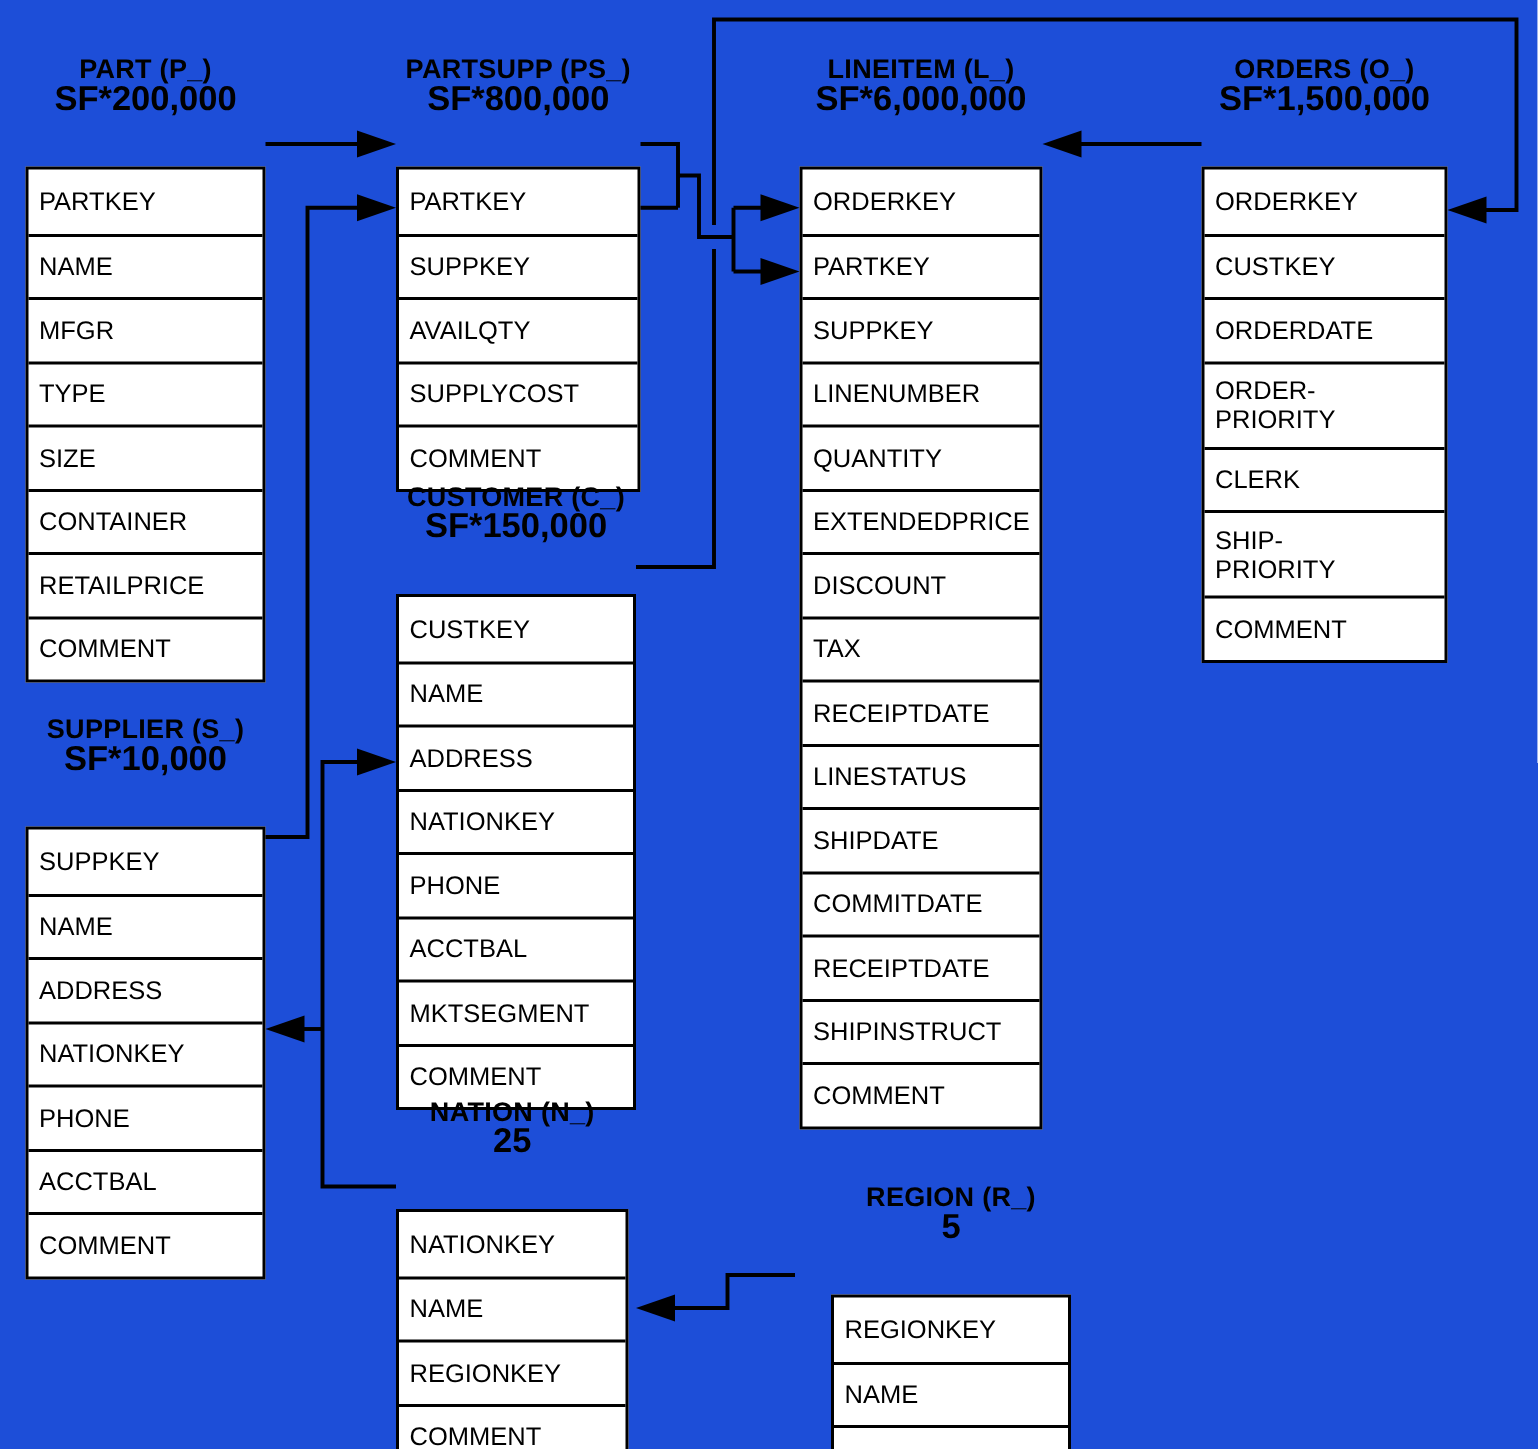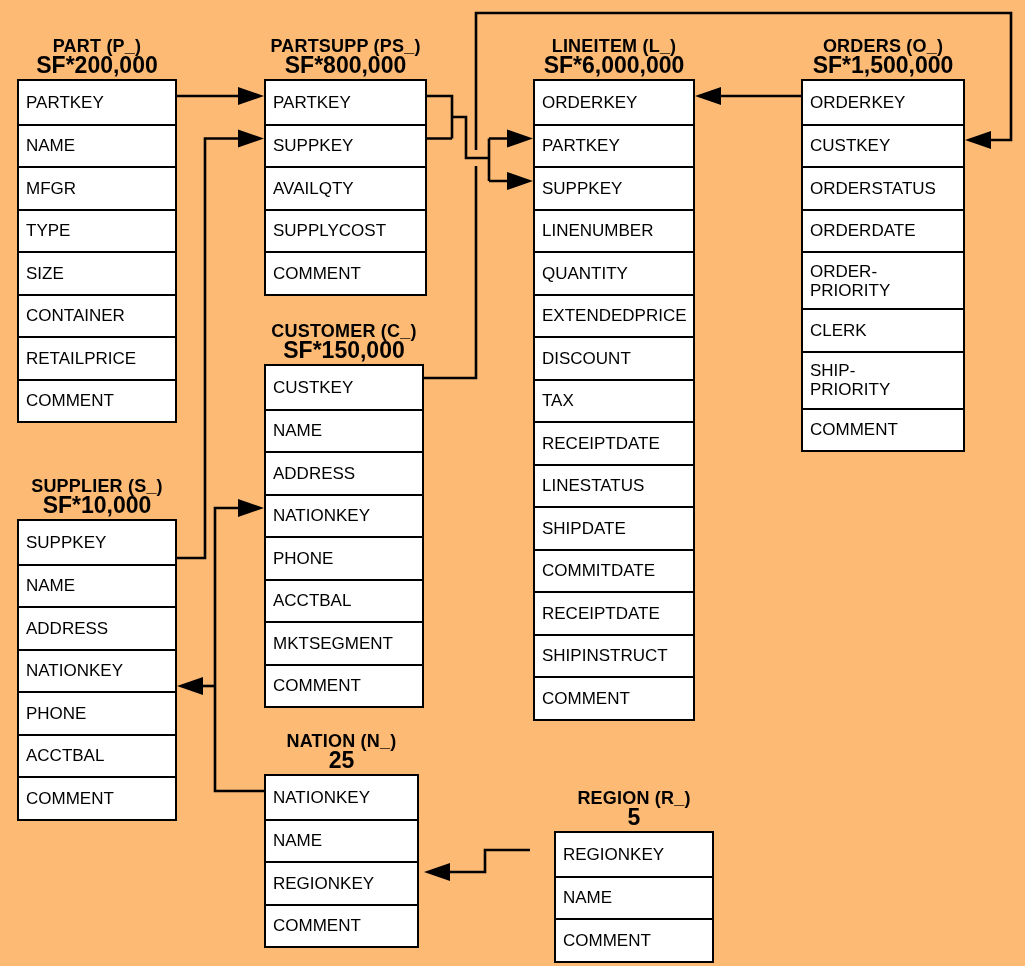--- a/index.html
+++ b/index.html
@@ -1,25 +1,25 @@
 <!DOCTYPE html>
 <html><head>
 <meta charset="utf-8">
 <style>
   html,body{margin:0;padding:0;background:#fff;}
   .stage{
-    position:relative;width:1025px;height:966px;background:#fdba74;
+    position:relative;width:1025px;height:966px;background:#1d4ed8;
     font-family:"Liberation Sans",sans-serif;color:#000;overflow:hidden;
   }
   .tbl{position:absolute;}
   .hdr{height:46px;display:flex;flex-direction:column;justify-content:flex-end;
        text-align:center;padding-bottom:4px;}
   .ttl{font-weight:bold;font-size:18px;line-height:19px;letter-spacing:.2px;}
   .cnt{font-size:23px;line-height:19px;font-weight:bold;}
-  .box{border:2px solid #000;background:#fff;}
+  .box{border:2px solid #000;background:#fff;margin-top:32px;}
   .row{box-sizing:border-box;height:42.5px;display:flex;align-items:center;
        padding-left:7px;padding-right:2px;border-top:2px solid #000;
        font-size:17px;line-height:19px;white-space:pre-line;overflow:hidden;}
   .row:first-child{border-top:none;}
   .row.tall{height:57px;}
   svg.wires{position:absolute;left:0;top:0;pointer-events:none;}
   svg.wires path{stroke:#000;stroke-width:2.6;fill:none;}
   svg.wires polygon{fill:#000;stroke:none;}
 </style>
 </head>
@@ -83,21 +83,20 @@
   </div>
 
   <div class="tbl" style="left:801px;top:29px;width:164px">
     <div class="hdr">
       <div class="ttl">ORDERS (O_)</div>
       <div class="cnt">SF*1,500,000</div>
     </div>
     <div class="box">
         <div class="row"><span>ORDERKEY</span></div>
         <div class="row"><span>CUSTKEY</span></div>
-        <div class="row"><span>ORDERSTATUS</span></div>
         <div class="row"><span>ORDERDATE</span></div>
         <div class="row tall"><span>ORDER-
 PRIORITY</span></div>
         <div class="row"><span>CLERK</span></div>
         <div class="row tall"><span>SHIP-
 PRIORITY</span></div>
         <div class="row"><span>COMMENT</span></div>
       </div>
   </div>
 

